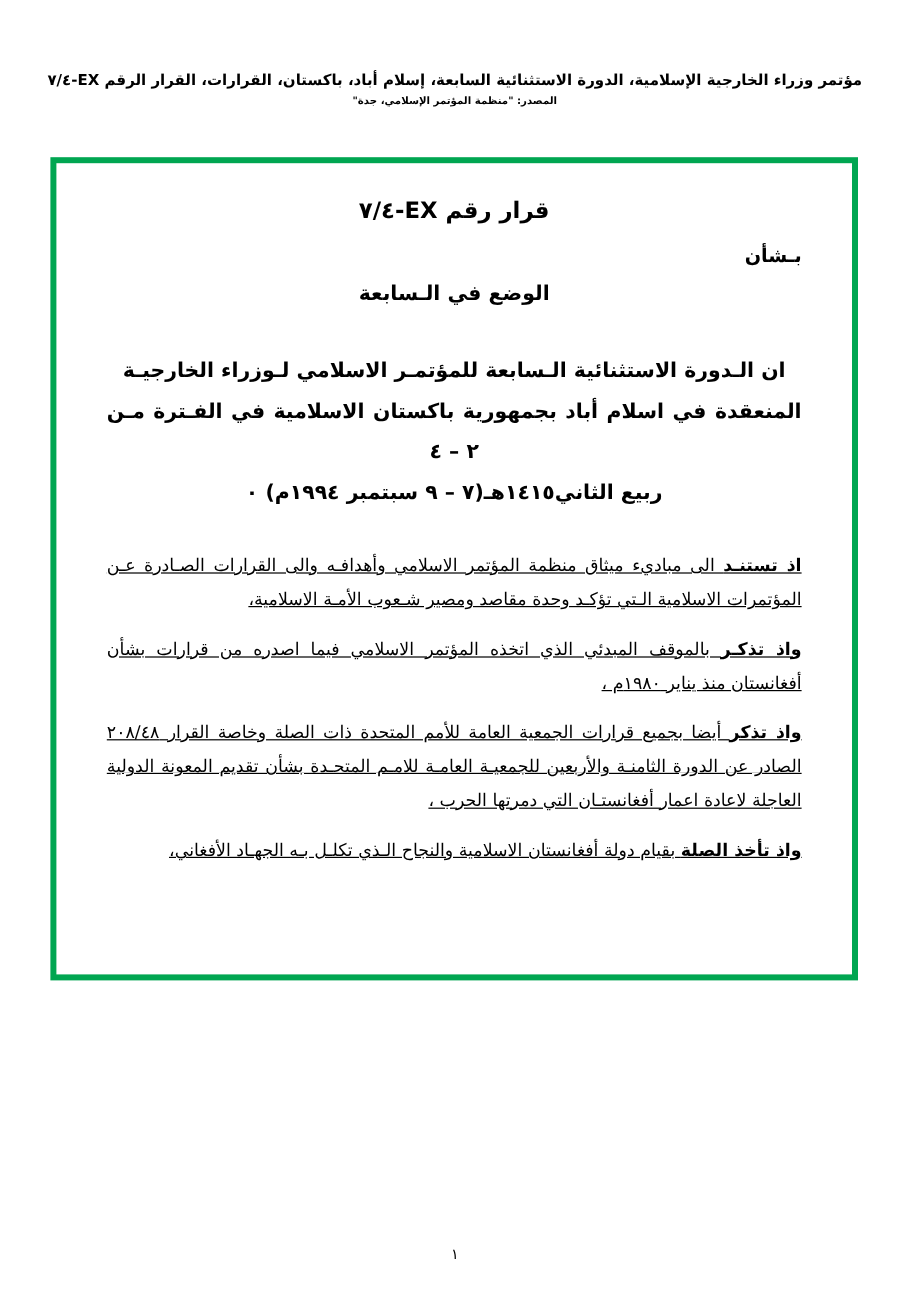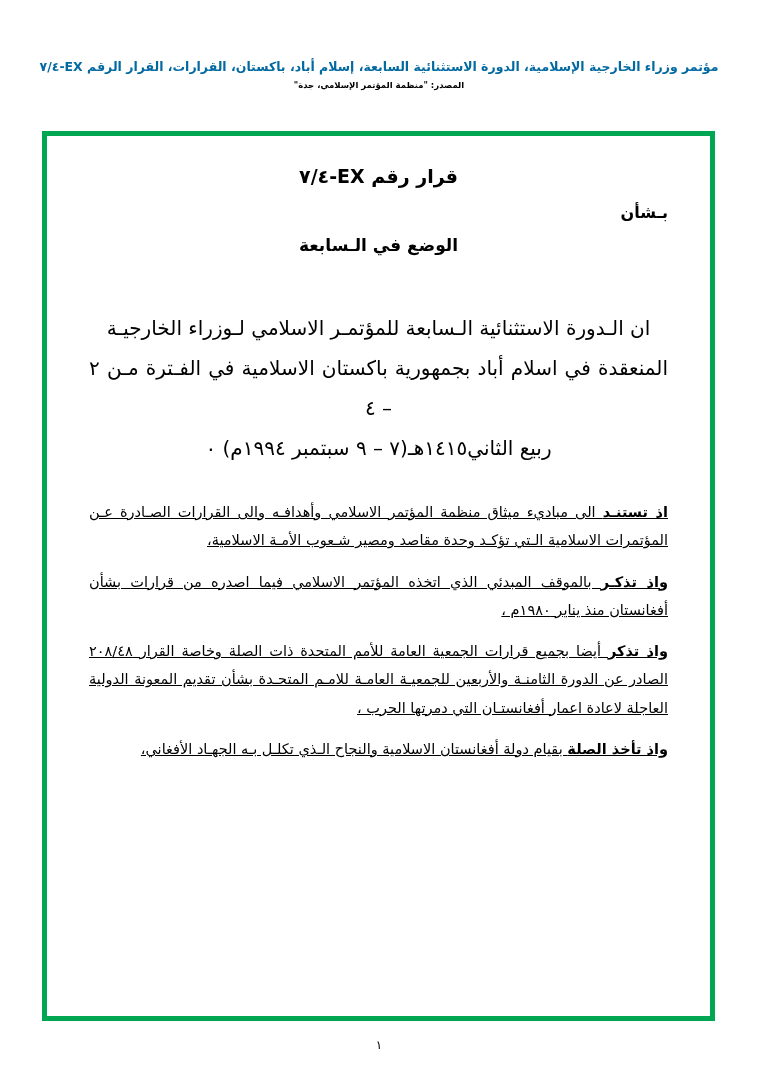--- a/index.html
+++ b/index.html
@@ -27,34 +27,34 @@
     left: 0;
     right: 0;
     text-align: center;
     direction: rtl;
   }
   .header-line1 {
     font-size: 12.5px;
     font-weight: bold;
     letter-spacing: 0px;
     line-height: 1.4;
-    color: #0369a1;
+    color: #000000;
   }
   .header-line2 {
     font-size: 8.5px;
     font-weight: bold;
     margin-top: 4px;
     color: #000;
   }
   .frame {
     position: absolute;
     top: 131px;
     left: 42px;
     width: 673px;
-    height: 890px;
+    height: 686px;
     border: 5px solid #00a651;
     box-sizing: border-box;
     background: #ffffff;
   }
   .inner {
     padding: 26px 42px 10px 42px;
     box-sizing: border-box;
     direction: rtl;
   }
   .title-block {
@@ -72,26 +72,26 @@
     line-height: 1.5;
     margin-bottom: 8px;
     text-align: right;
   }
   .title-topic {
     font-size: 17px;
     font-weight: bold;
     line-height: 1.5;
   }
   .preamble {
-    margin-top: 50px;
-    font-size: 20px;
+    margin-top: 34px;
+    font-size: 17px;
     line-height: 2.0;
     text-align: justify;
     text-align-last: center;
-    font-weight: normal;
+    font-weight: bold;
   }
   .preamble p {
     margin: 0;
     text-align: justify;
   }
   .preamble p.last {
     text-align: left;
   }
   .clauses {
     margin-top: 30px;

